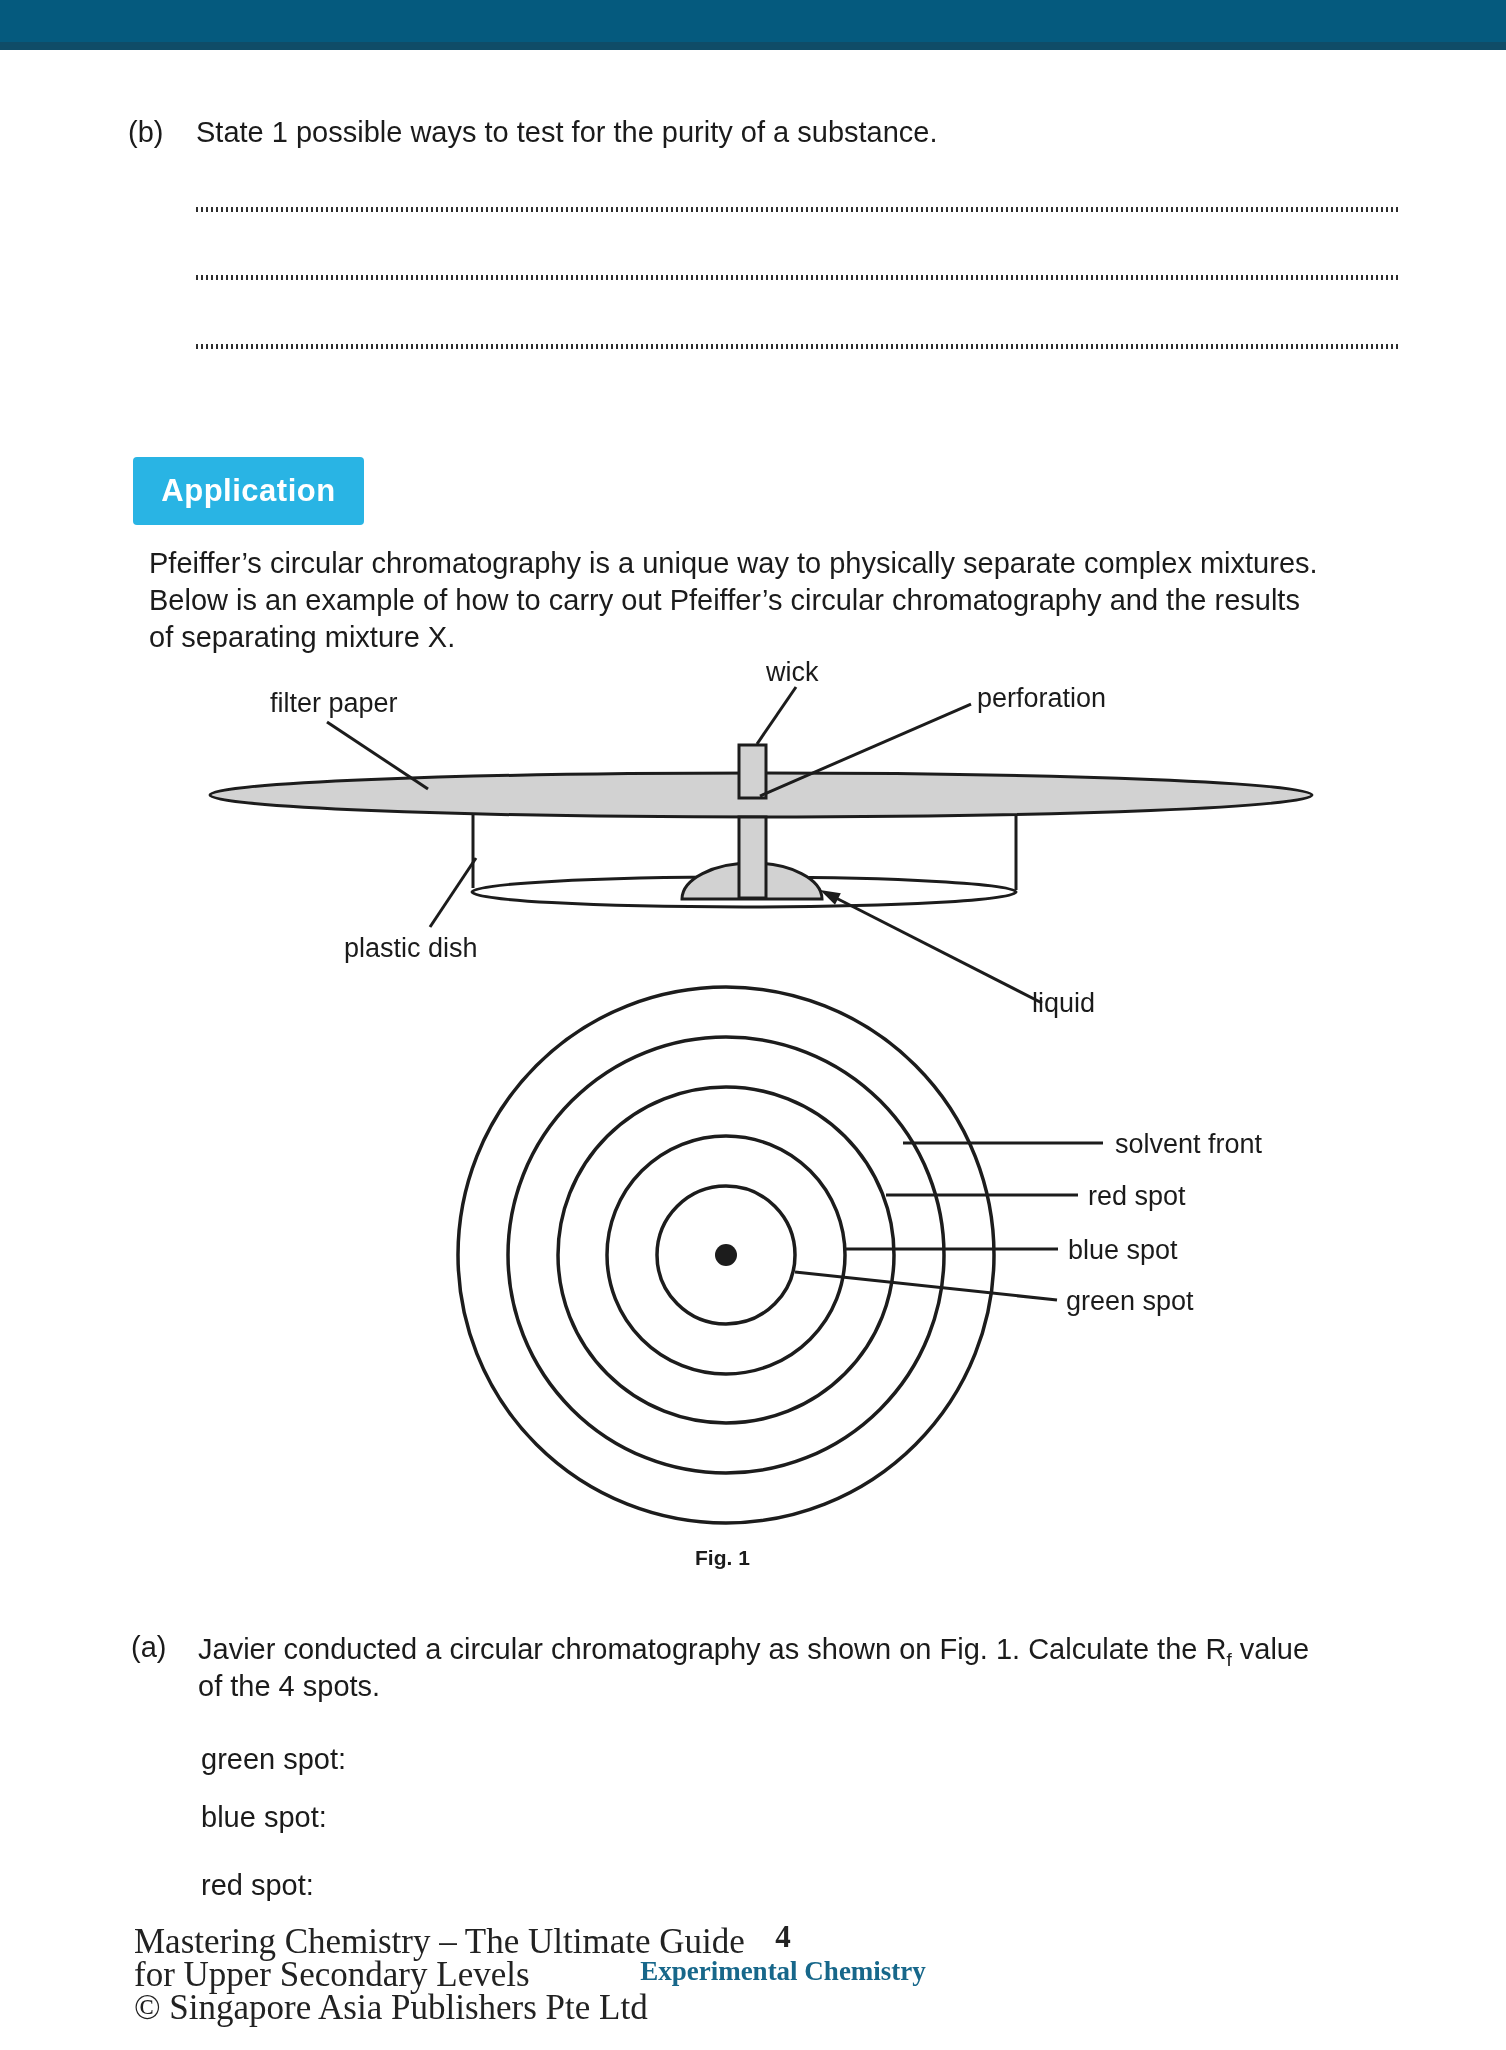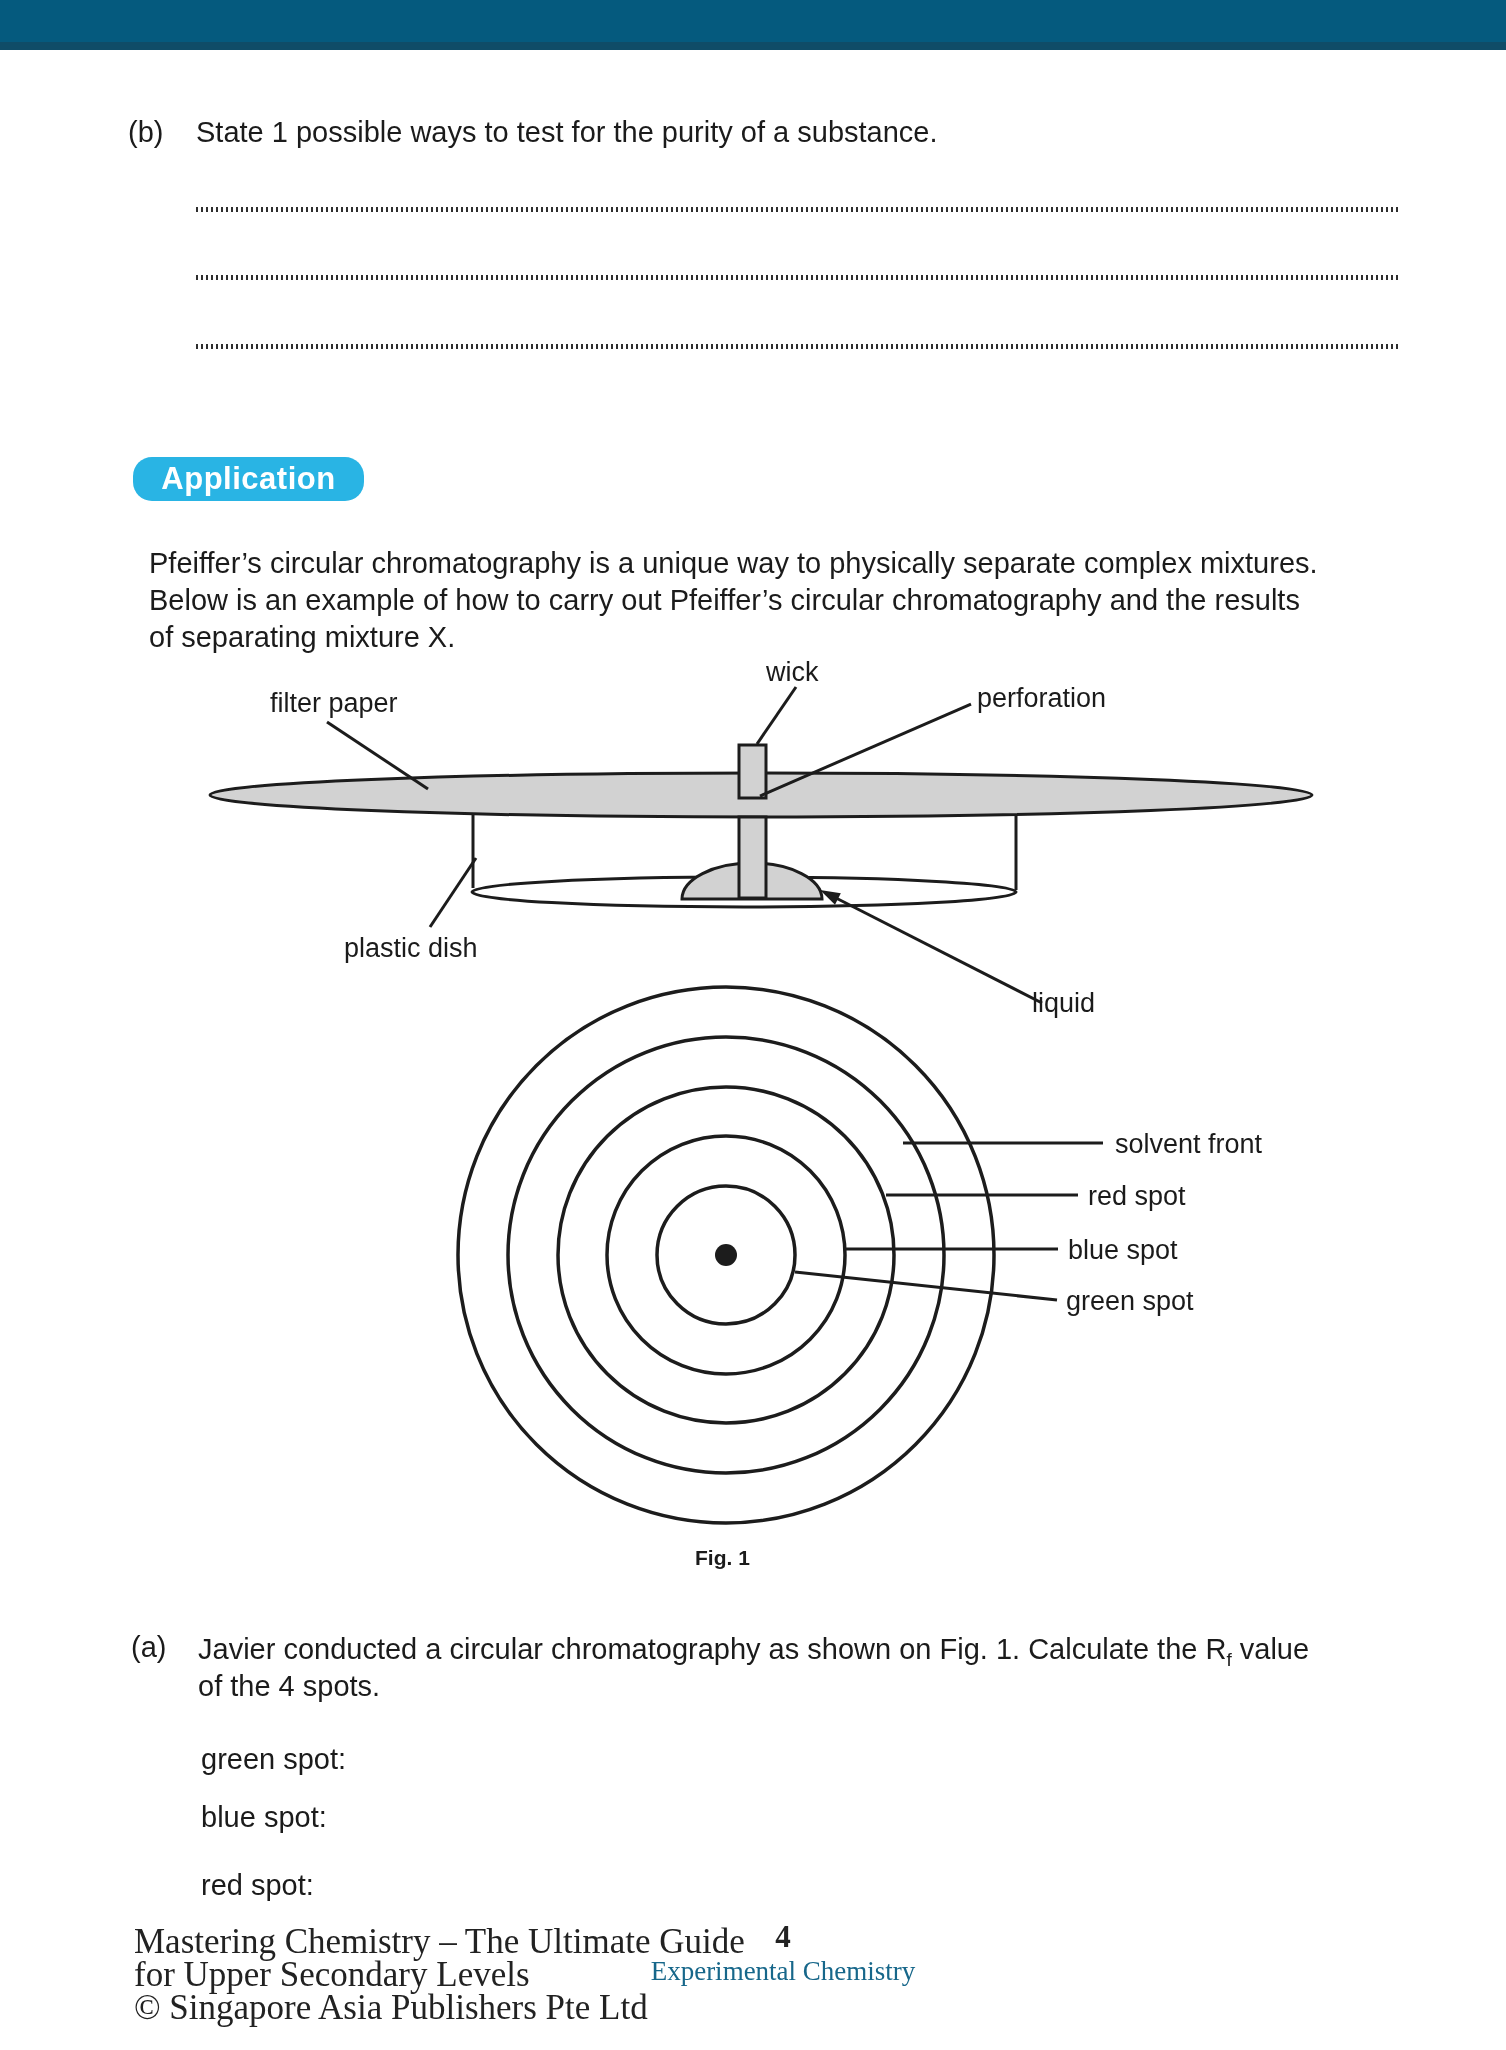--- a/index.html
+++ b/index.html
@@ -17,43 +17,43 @@
   .q-text{font-size:29px;}
   #qb-label{left:128px;top:116px;}
   #qb-text{left:196px;top:116px;}
   .answer-line{
     left:196px;width:1204px;height:5px;
     background:repeating-linear-gradient(90deg,#2e2e2e 0 2px,transparent 2px 5px);
   }
   #ans1{top:207px;} #ans2{top:275px;} #ans3{top:344px;}
   
   #app-badge{
-    left:133px;top:457px;width:231px;height:44px;background:#29b4e4;
-    border-radius:19px;display:flex;align-items:center;justify-content:center;
+    left:133px;top:457px;width:231px;height:68px;background:#29b4e4;
+    border-radius:4px;display:flex;align-items:center;justify-content:center;
   }
   #app-badge span{color:#ffffff;font-weight:bold;font-size:31px;letter-spacing:0.5px;}
   #app-para{left:134px;top:545px;width:1310px;font-size:29px;line-height:37px;margin-left:15px;}
   
   svg{position:absolute;left:0;}
   #apparatus-svg{top:640px;}
   #circles-svg{top:975px;}
   svg text{font-family:"Liberation Sans",sans-serif;font-size:27px;fill:#1b1b1b;}
   .fig-line{stroke:#1c1c1c;stroke-width:3;fill:none;}
   .fig-shape{stroke:#1c1c1c;stroke-width:3;}
   #fig1-caption{left:695px;top:1546px;font-size:21px;font-weight:bold;}
   
   #qa-label{left:131px;top:1631px;}
   #qa-text{left:198px;top:1631px;width:1280px;font-size:29px;line-height:37px;}
   #qa-text sub{font-size:19px;line-height:0;}
   .prompt{left:201px;font-size:29px;}
   #prompt-green{top:1743px;} #prompt-blue{top:1801px;} #prompt-red{top:1869px;}
   
   #footer-left{left:134px;top:1925px;font-family:"Liberation Serif",serif;font-size:35px;line-height:33px;color:#222;}
   #page-number{left:703px;top:1919px;width:160px;text-align:center;font-family:"Liberation Serif",serif;font-size:31px;font-weight:bold;color:#222;}
-  #series-title{left:583px;top:1956px;width:400px;text-align:center;font-family:"Liberation Serif",serif;font-size:27px;font-weight:normal;color:#17678a;}
+  #series-title{left:583px;top:1956px;width:400px;text-align:center;font-family:"Liberation Serif",serif;font-size:27px;font-weight:bold;color:#17678a;}
 </style>
 </head>
 <body>
 
 <div id="page">
 
   <div class="abs" id="header-bar"></div>
   <div class="abs" id="header-strip"></div>
 
   <div class="abs q-label" id="qb-label">(b)</div>

